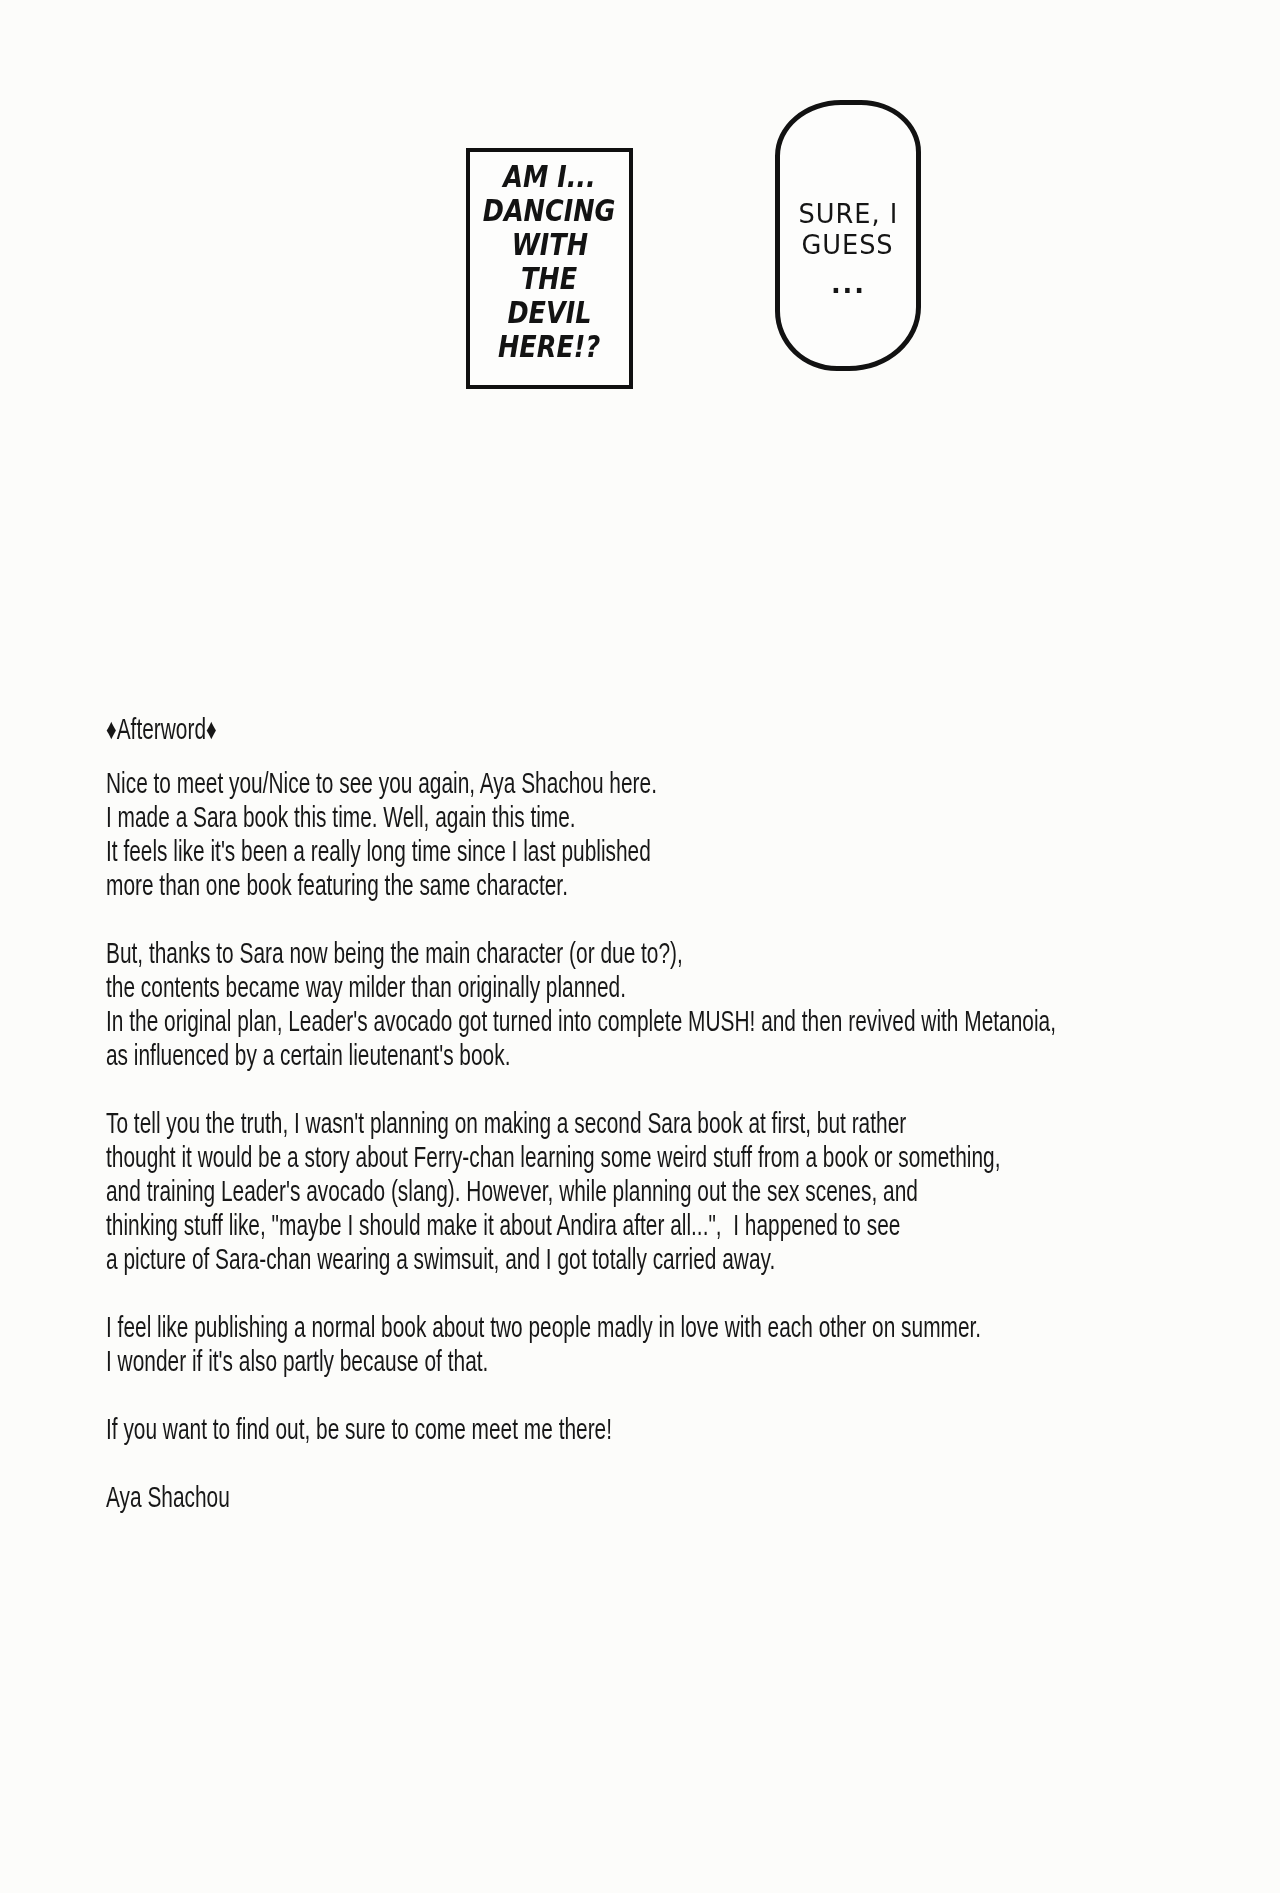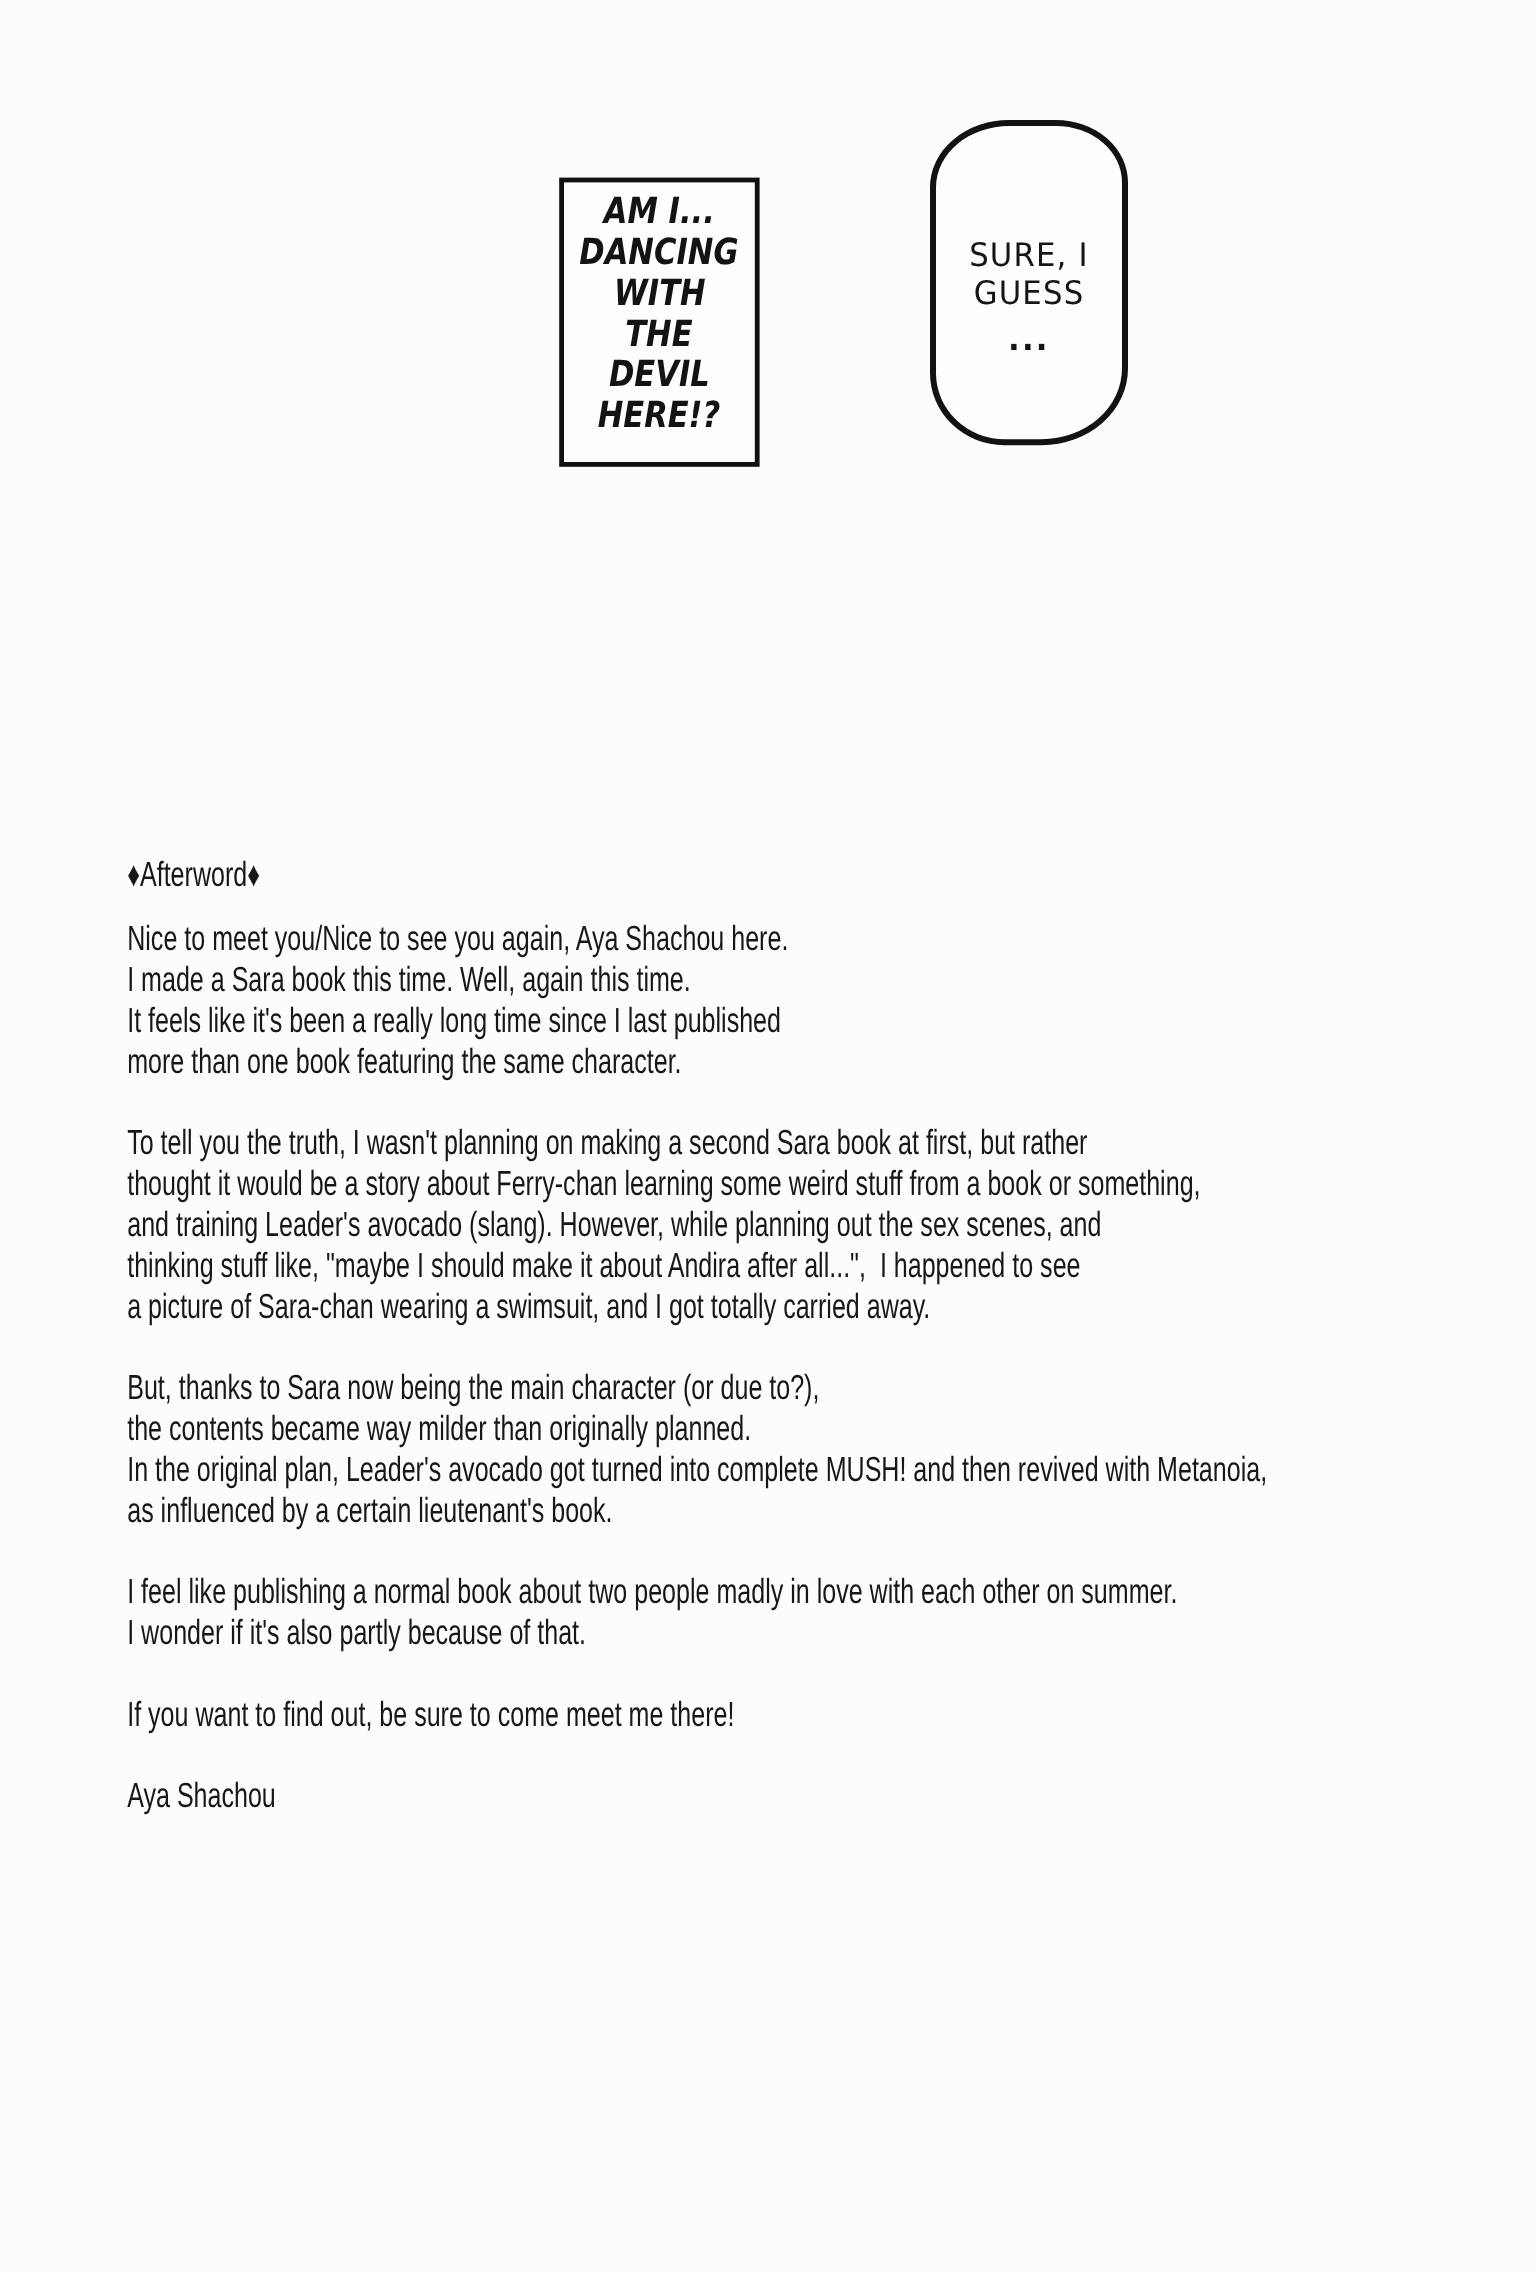--- a/index.html
+++ b/index.html
@@ -46,21 +46,21 @@
     color: #131313;
     white-space: pre;
     transform: scaleX(0.85);
     transform-origin: 50% 50%;
   }
 
   .oval-bubble {
     position: absolute;
     left: 775px;
     top: 100px;
-    width: 165px;
+    width: 146px;
     height: 271px;
     box-sizing: border-box;
     border: 5px solid #121212;
     background: #fdfdfc;
     border-radius: 66px 60px 72px 62px / 56px 52px 64px 60px;
     display: flex;
     flex-direction: column;
     justify-content: center;
     align-items: center;
     padding-top: 26px;
@@ -133,32 +133,32 @@
     <div class="aw-title">♦Afterword♦</div>
 
     <div class="para">
       <div class="aline">Nice to meet you/Nice to see you again, Aya Shachou here.</div>
       <div class="aline">I made a Sara book this time. Well, again this time.</div>
       <div class="aline">It feels like it's been a really long time since I last published</div>
       <div class="aline">more than one book featuring the same character.</div>
     </div>
 
     <div class="para">
+      <div class="aline">But, thanks to Sara now being the main character (or due to?),</div>
+      <div class="aline">the contents became way milder than originally planned.</div>
+      <div class="aline">In the original plan, Leader's avocado got turned into complete MUSH! and then revived with Metanoia,</div>
+      <div class="aline">as influenced by a certain lieutenant's book.</div>
+    </div>
+
+    <div class="para">
       <div class="aline">To tell you the truth, I wasn't planning on making a second Sara book at first, but rather</div>
       <div class="aline">thought it would be a story about Ferry-chan learning some weird stuff from a book or something,</div>
       <div class="aline">and training Leader's avocado (slang). However, while planning out the sex scenes, and</div>
       <div class="aline">thinking stuff like, "maybe I should make it about Andira after all...",  I happened to see</div>
       <div class="aline">a picture of Sara-chan wearing a swimsuit, and I got totally carried away.</div>
-    </div>
-
-    <div class="para">
-      <div class="aline">But, thanks to Sara now being the main character (or due to?),</div>
-      <div class="aline">the contents became way milder than originally planned.</div>
-      <div class="aline">In the original plan, Leader's avocado got turned into complete MUSH! and then revived with Metanoia,</div>
-      <div class="aline">as influenced by a certain lieutenant's book.</div>
     </div>
 
     <div class="para">
       <div class="aline">I feel like publishing a normal book about two people madly in love with each other on summer.</div>
       <div class="aline">I wonder if it's also partly because of that.</div>
     </div>
 
 
     <div class="para">
       <div class="aline">If you want to find out, be sure to come meet me there!</div>

